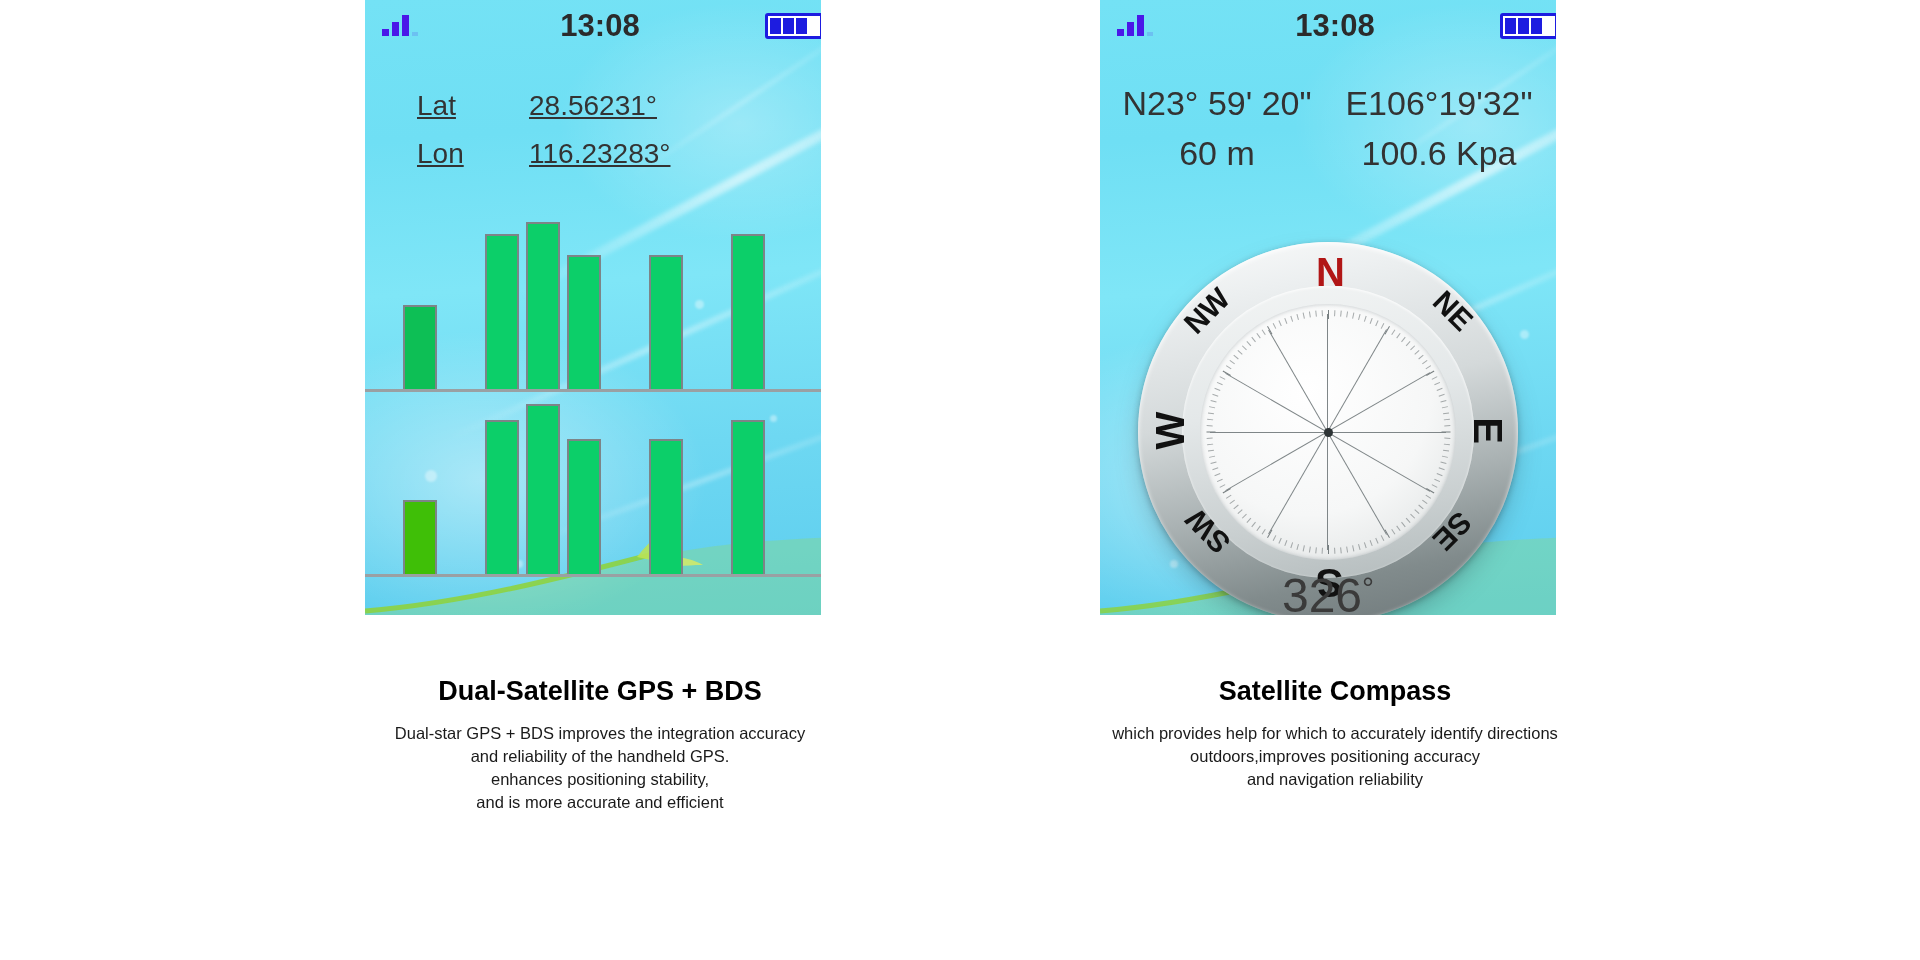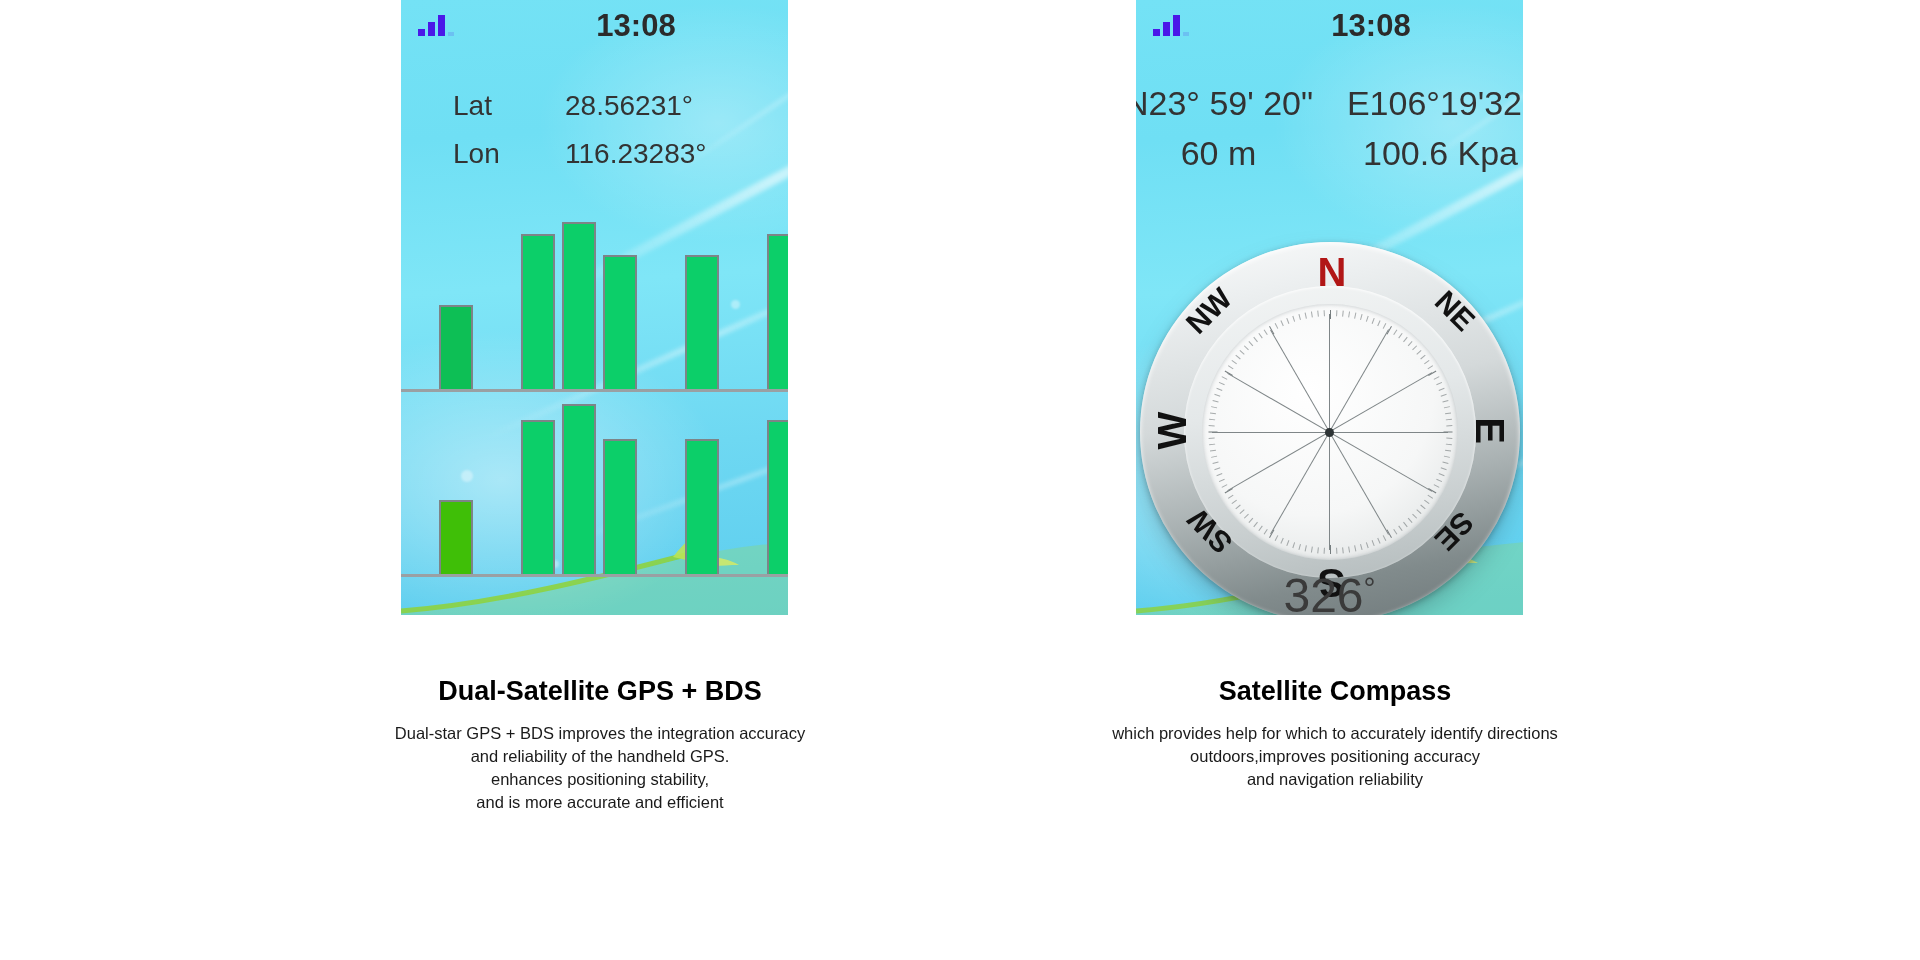--- a/index.html
+++ b/index.html
@@ -22,28 +22,27 @@
     position: absolute;
     top: 0;
     width: 470px;
   }
   .panel-left  { left: 365px; }
   .panel-right { left: 1100px; }
 
   
   .device {
     position: relative;
-    width: 387px;
+    width: 456px;
     height: 615px;
     overflow: hidden;
     background:
       radial-gradient(ellipse 360px 240px at 26% 78%, rgba(255,255,255,0.42) 0%, rgba(255,255,255,0) 62%),
       radial-gradient(ellipse 300px 200px at 82% 20%, rgba(255,255,255,0.30) 0%, rgba(255,255,255,0) 60%),
       linear-gradient(176deg, #74e2f5 0%, #6fdff4 22%, #7fe6f7 46%, #6ed8f2 72%, #5ccdee 100%);
-    margin-left: 36px;
   }
   
   .streak {
     position: absolute;
     pointer-events: none;
     background: linear-gradient(to right, rgba(255,255,255,0) 0%, rgba(255,255,255,0.55) 45%, rgba(255,255,255,0.05) 100%);
     filter: blur(2px);
   }
   .streak.s1 { width: 560px; height: 10px; left: 120px; top: 160px; transform: rotate(-28deg); }
   .streak.s2 { width: 520px; height: 6px;  left: 60px;  top: 330px; transform: rotate(-24deg); opacity: .75; }
@@ -125,21 +124,21 @@
 
   
   .readout {
     position: absolute;
     left: 52px; top: 82px;
     z-index: 5;
     color: #333333;
     font-size: 28px;
     line-height: 48px;
   }
-  .readout-row { display: flex; }
+  .readout-row { display: flex; text-decoration: underline; }
   .readout-key { width: 112px; }
   .readout-val { }
 
   
   .coords {
     position: absolute;
     left: 0; right: 0; top: 78px;
     z-index: 5;
     color: #333333;
     font-size: 34px;

